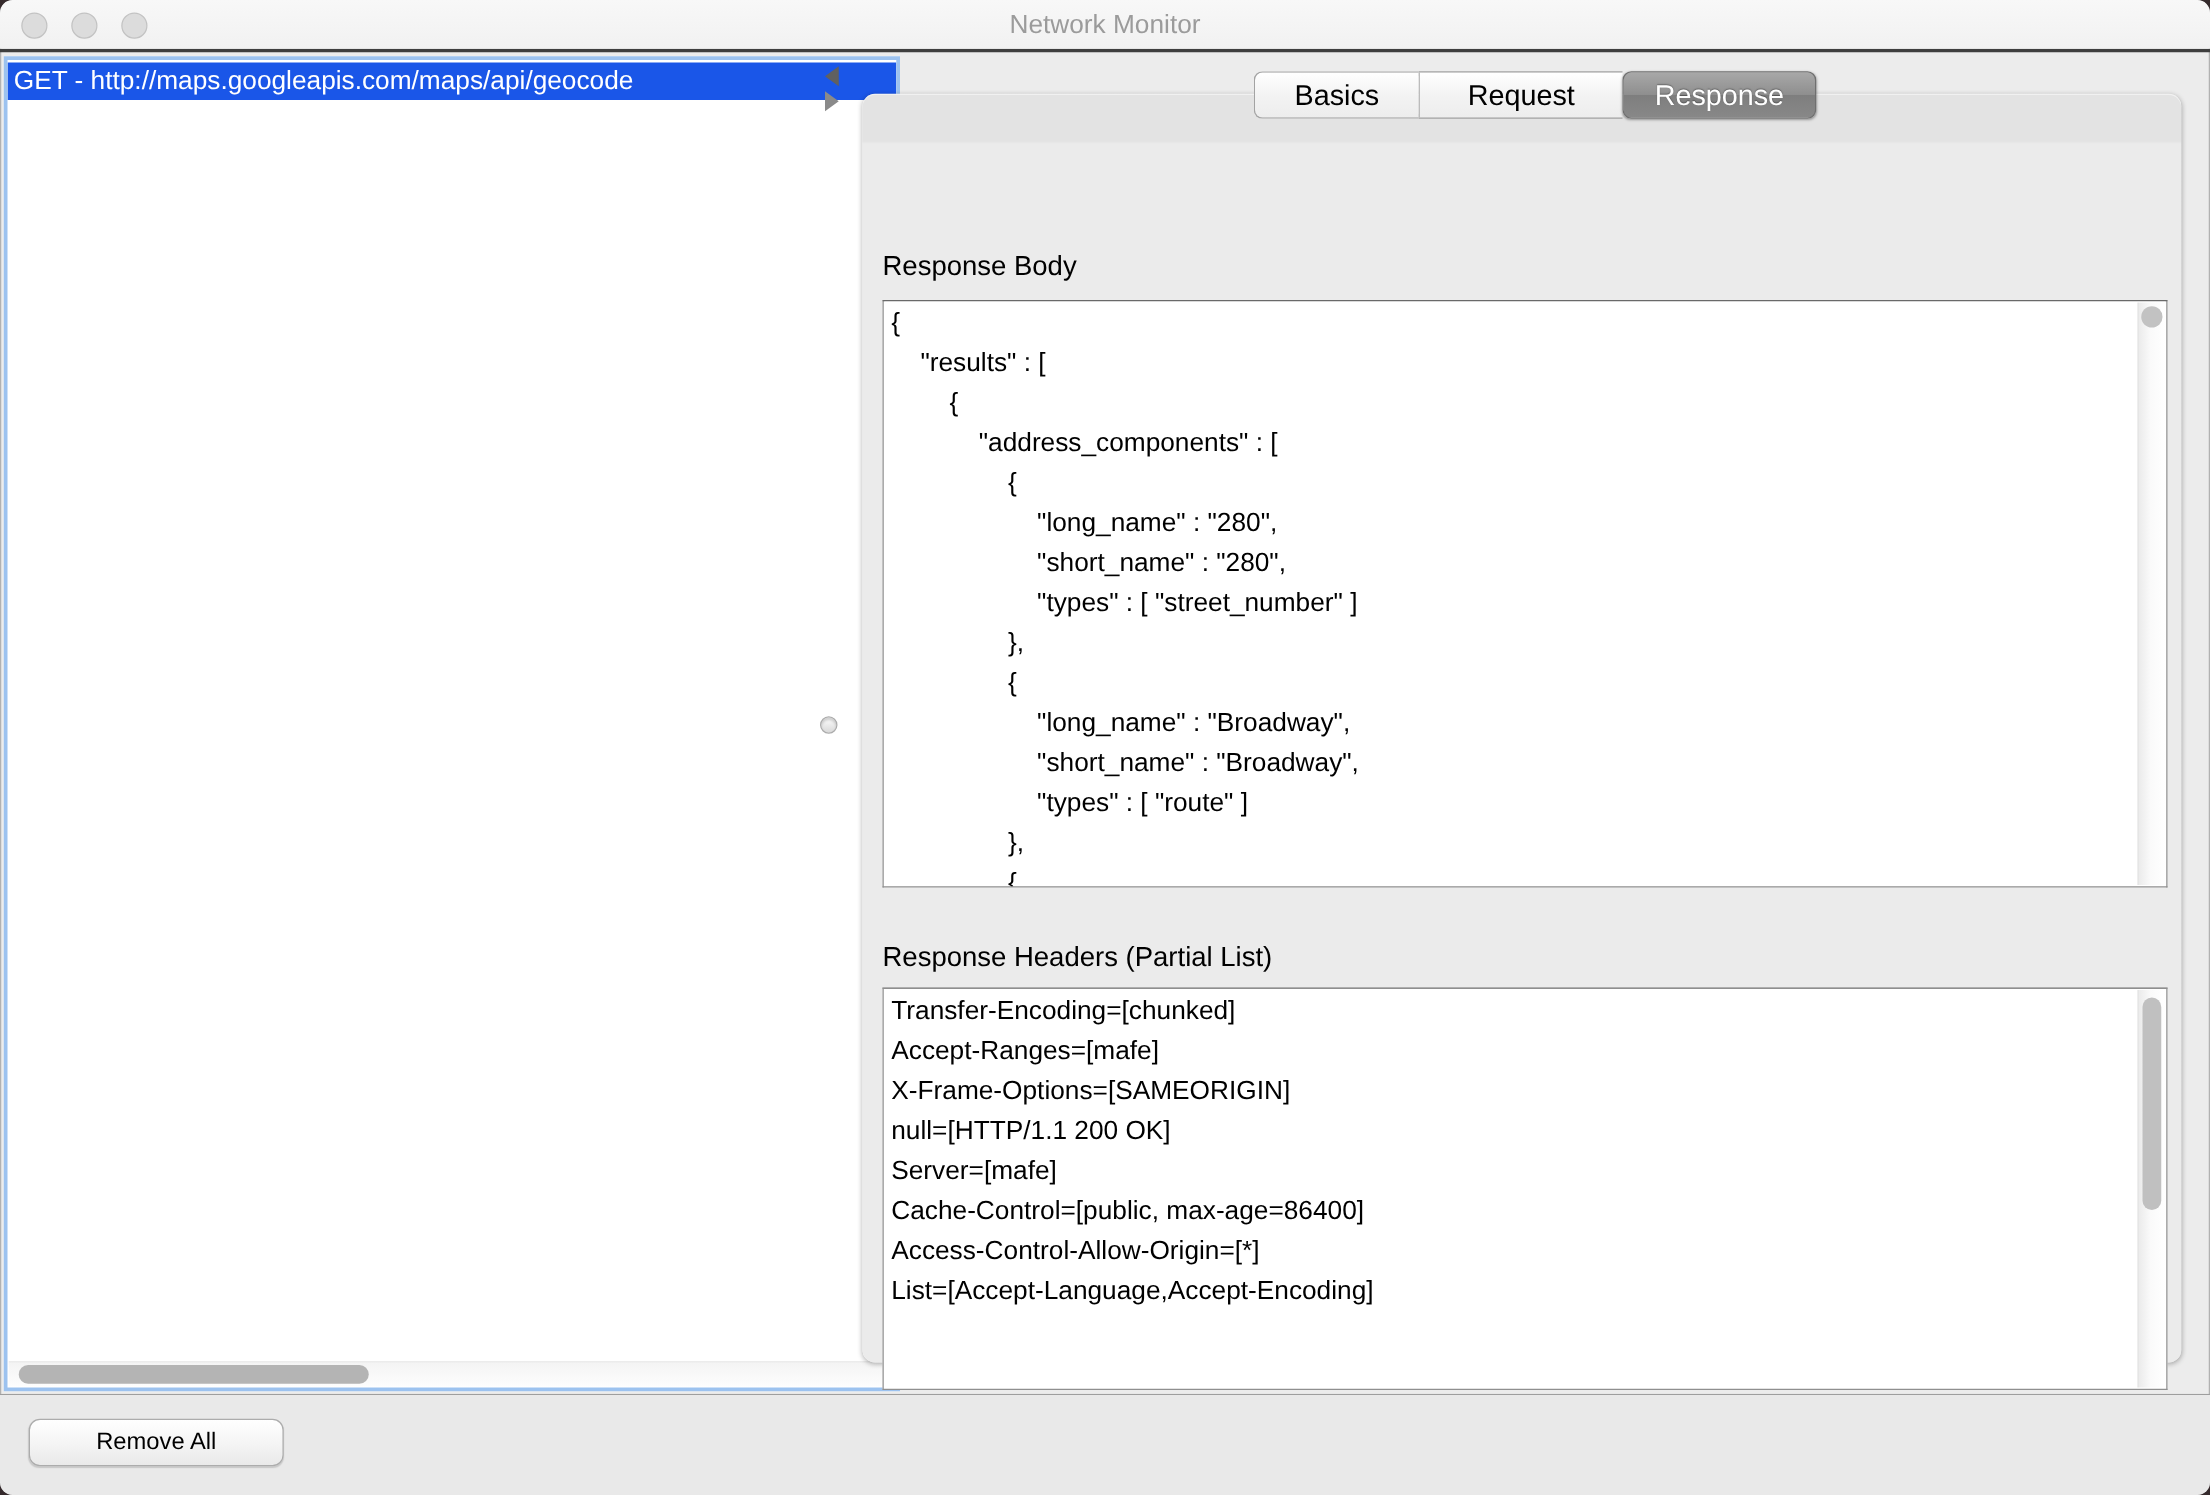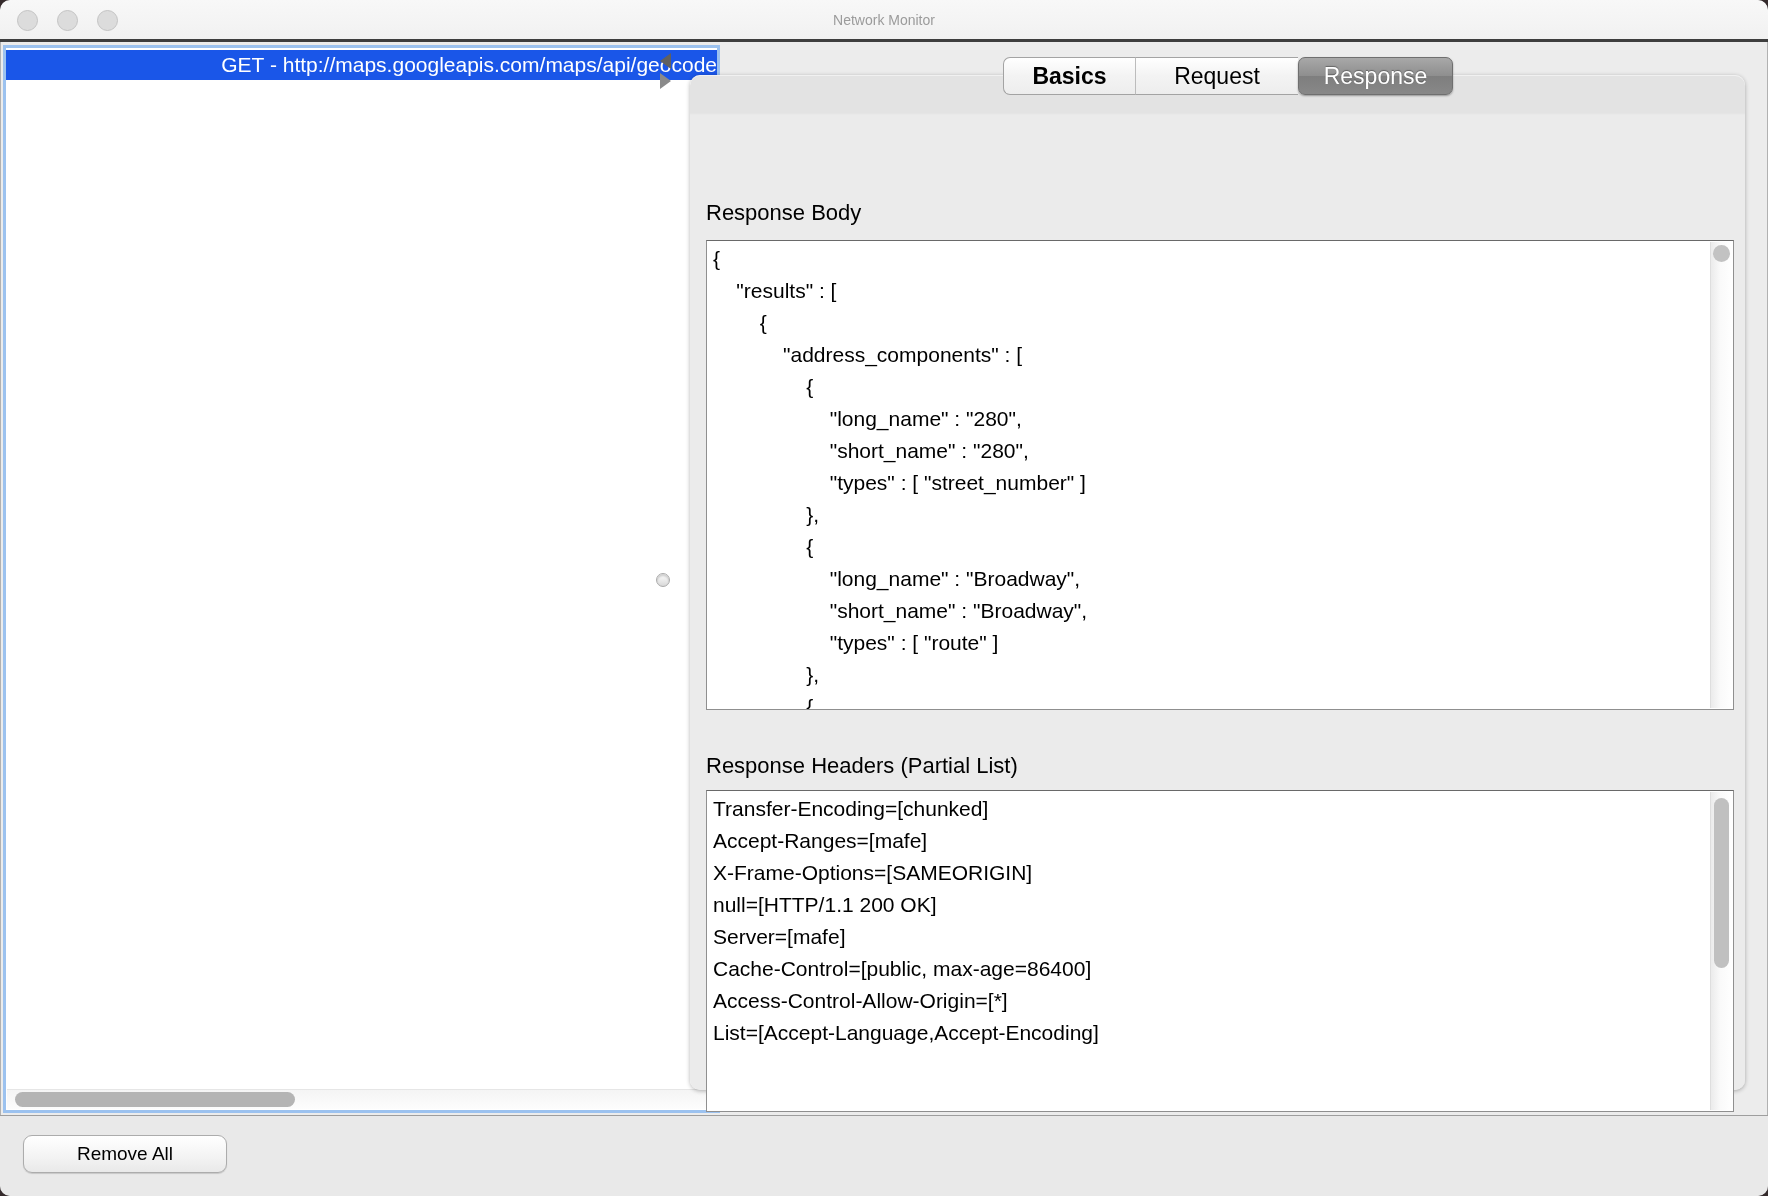--- a/index.html
+++ b/index.html
@@ -2,40 +2,40 @@
 <html><head>
 <meta charset="utf-8">
 <style>
   html,body{margin:0;padding:0;width:1768px;height:1196px;background:#352a2c;font-family:"Liberation Sans",sans-serif;}
   *{box-sizing:border-box;}
   .window{position:absolute;inset:0;border-radius:10px;overflow:hidden;background:#ececec;box-shadow:inset 0 0 0 1px rgba(0,0,0,.25);}
   
   .titlebar{position:absolute;top:0;left:0;right:0;height:42px;background:linear-gradient(#f8f8f8,#f1f1f1);border-bottom:3px solid #3e3e3e;border-radius:10px 10px 0 0;}
   .traffic-lights{position:absolute;top:10px;left:17px;display:flex;gap:19px;}
   .light{width:21px;height:21px;border-radius:50%;background:#dcdcdc;border:1px solid #c3c3c3;display:inline-block;}
-  .title{position:absolute;left:0;right:0;top:0;height:42px;line-height:40px;text-align:center;color:#9b9b9b;font-size:14px;}
+  .title{position:absolute;left:0;right:0;top:0;height:42px;line-height:40px;text-align:center;color:#9b9b9b;font-size:21px;}
   
   .content{position:absolute;top:45px;left:0;right:0;bottom:81px;}
   
-  .list-panel{position:absolute;left:3px;top:0;width:717px;bottom:2px;background:#ffffff;border:3px solid #9cc2ef;overflow:hidden;text-align:right;}
+  .list-panel{position:absolute;left:3px;top:0;width:717px;bottom:2px;background:#ffffff;border:3px solid #9cc2ef;overflow:hidden;}
   .list-row{height:30px;line-height:30px;font-size:21px;padding-left:5px;white-space:nowrap;overflow:hidden;color:#000;margin-top:2px;}
   .list-row.selected{background:#1a56e8;color:#ffffff;}
   .h-scrollbar{position:absolute;left:1px;right:1px;bottom:1px;height:20px;background:linear-gradient(#f4f4f4,#fdfdfd);border-top:1px solid #e6e6e6;}
   .h-thumb{position:absolute;left:8px;top:2px;width:280px;height:15px;border-radius:8px;background:#b4b4b4;}
   
   .divider{position:absolute;left:653px;width:37px;top:0;bottom:0;}
   .arrow-left{position:absolute;left:7px;top:8px;width:0;height:0;border-top:8px solid transparent;border-bottom:8px solid transparent;border-right:11px solid #606060;}
   .arrow-right{position:absolute;left:7px;top:28px;width:0;height:0;border-top:8px solid transparent;border-bottom:8px solid transparent;border-left:11px solid #8a8a8a;}
   .divider-handle{position:absolute;left:3px;top:528px;width:14px;height:14px;border-radius:50%;background:linear-gradient(#ffffff,#d8d8d8);border:1px solid #ababab;box-shadow:inset 0 2px 2px rgba(0,0,0,.18);}
   
   .tab-panel{position:absolute;left:690px;width:1055px;top:30px;bottom:25px;border-radius:10px;background:linear-gradient(to bottom,#e3e3e3 0px,#e3e3e3 38px,#ebebeb 40px,#ebebeb 100%);box-shadow:0 1px 4px rgba(0,0,0,.3),inset 0 1px 0 rgba(255,255,255,.5);}
   
   .tabs{position:absolute;left:1003px;top:12px;height:38px;display:flex;font-size:23px;}
   .seg{height:38px;line-height:37px;text-align:center;color:#000;background:linear-gradient(#ffffff,#f3f3f3 50%,#ededed);border:1px solid #a3a3a3;border-right:none;cursor:default;}
-  .seg.first{width:132px;border-radius:7px 0 0 7px;font-weight:bold;}
+  .seg.first{width:132px;border-radius:7px 0 0 7px;}
   .seg.mid{width:163px;border-left:1px solid #bcbcbc;}
   .seg.selected{width:155px;border-radius:7px;border:1px solid #6f6f6f;background:linear-gradient(#a8a8a8,#8e8e8e 50%,#7e7e7e 50%,#888888);color:#ffffff;text-shadow:0 -1px 1px rgba(0,0,0,.35);box-shadow:0 1px 2px rgba(0,0,0,.35);}
   
   .label{position:absolute;left:706px;font-size:22px;color:#000;}
   .body-label{top:155px;}
   .headers-label{top:708px;}
   
   .textarea{position:absolute;left:706px;width:1028px;background:#ffffff;border:1px solid #8f8f8f;border-top-color:#696969;overflow:hidden;}
   .body-area{top:195px;height:470px;}
   .headers-area{top:745px;height:322px;}

